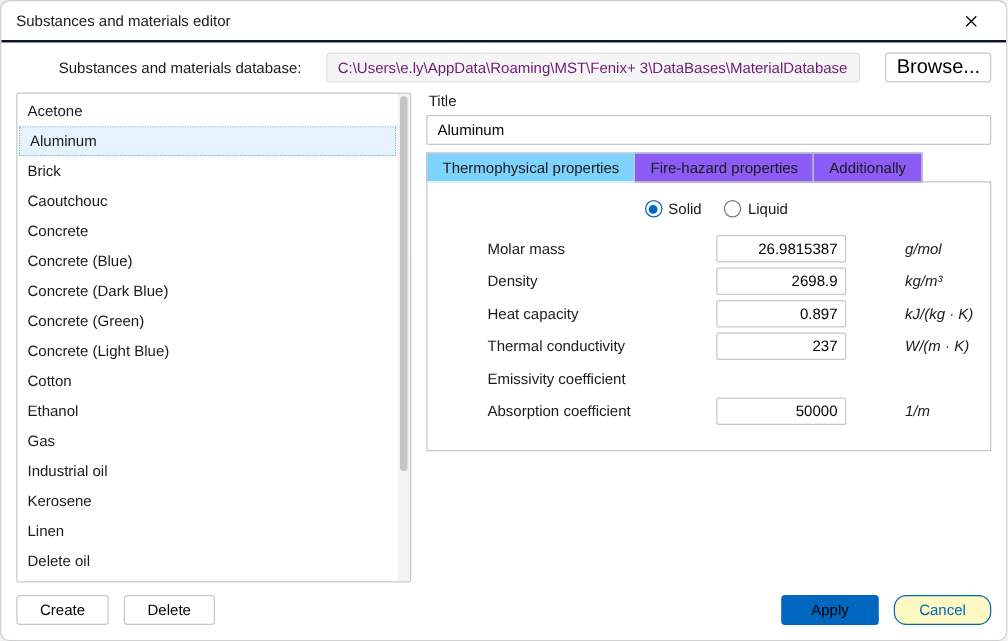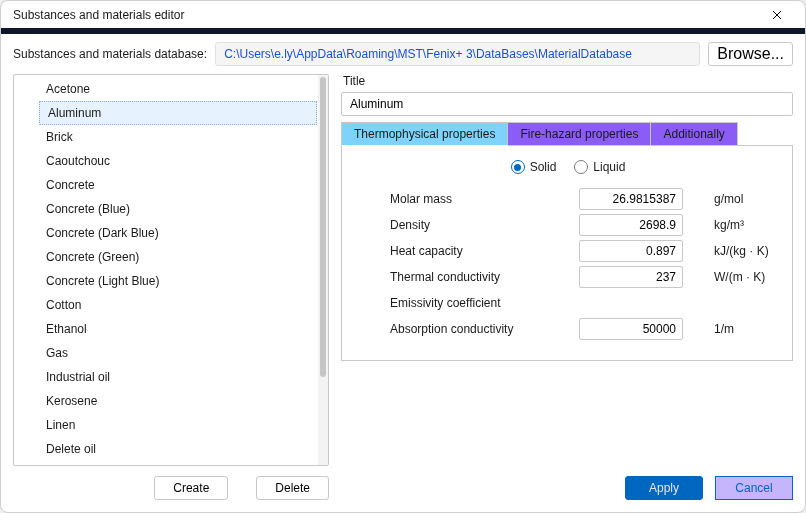--- a/index.html
+++ b/index.html
@@ -19,44 +19,45 @@
     display: flex;
     flex-direction: column;
     overflow: hidden;
     box-shadow: 0 0 0 1px rgba(0,0,0,0.02);
   }
   .titlebar {
     height: 33px;
     display: flex;
     align-items: center;
     padding: 0 8px 0 12px;
-    border-bottom: 6px solid #0f172a;
+    border-bottom: 2px solid #0f172a;
   }
   .titlebar-title { flex: 1; font-size: 12px; }
   .close-btn {
     width: 40px; height: 28px;
     display: flex; align-items: center; justify-content: center;
     cursor: default;
   }
   .close-btn svg { width: 10px; height: 10px; }
   .db-row {
     display: flex; align-items: center;
     padding: 8px 12px;
-    gap: 8px;
+    gap: 20px;
+    margin-left: 34px;
   }
   .db-label { font-size: 12px; white-space: nowrap; }
   .db-path {
     flex: 1;
     height: 24px;
     background: #f5f5f5;
     border: 1px solid #e0e0e0;
     border-radius: 3px;
     padding: 0 8px;
     font-size: 12px;
-    color: #1d4ed8;
+    color: #701a75;
     display: flex; align-items: center;
   }
   .browse-btn {
     height: 24px;
     padding: 0 8px;
     border: 1px solid #c8c8c8;
     border-radius: 3px;
     background: #ffffff;
     font-size: 16px;
     cursor: default;
@@ -74,21 +75,20 @@
     flex-direction: column;
     gap: 10px;
   }
   .listbox-wrap {
     position: relative;
     flex: 1;
     border: 1px solid #c8c8c8;
     border-radius: 2px;
     overflow: hidden;
     display: flex;
-    padding-left: 24px;
   }
   .listbox {
     flex: 1;
     overflow: hidden;
     padding: 2px 0;
   }
   .list-item {
     height: 24px;
     display: flex; align-items: center;
     padding: 0 8px;
@@ -108,22 +108,22 @@
   }
   .scrollthumb {
     position: absolute;
     left: 2px; right: 2px;
     top: 2px; height: 300px;
     background: #c5c5c5;
     border-radius: 3px;
   }
   .left-buttons {
     display: flex;
-    justify-content: flex-end;
-    gap: 28px;
+    justify-content: flex-start;
+    gap: 12px;
   }
   .btn {
     height: 24px;
     padding: 0 18px;
     border: 1px solid #c8c8c8;
     border-radius: 3px;
     background: #ffffff;
     font-size: 12px;
     cursor: default;
     min-width: 68px;
@@ -158,21 +158,21 @@
     position: relative;
   }
   .tab.active { 
     background: #7dd3fc; 
     border-bottom-color: #ffffff;
     z-index: 2;
   }
   .tab-content {
     border: 1px solid #c8c8c8;
     margin-top: -1px;
-    padding: 14px 16px 18px 18px;
+    padding: 14px 6px 18px 18px;
   }
   .phase-row {
     display: flex;
     justify-content: center;
     gap: 18px;
     margin-bottom: 12px;
   }
   .radio {
     display: flex; align-items: center; gap: 5px;
     font-size: 12px; cursor: default;
@@ -194,45 +194,45 @@
   }
   .prop-label { flex: 1; font-size: 12px; padding-left: 30px; }
   .prop-input {
     width: 104px; height: 22px;
     border: 1px solid #c8c8c8;
     border-radius: 2px;
     text-align: right;
     padding: 0 6px;
     font-size: 12px;
   }
-  .prop-unit { width: 62px; font-size: 12px; margin-left: 4px; }
+  .prop-unit { width: 62px; font-size: 12px; margin-left: 20px; font-style: italic; }
   .footer {
     display: flex;
     justify-content: flex-end;
     gap: 12px;
     margin-top: auto;
     padding-top: 12px;
   }
   .btn-primary {
     height: 24px;
     min-width: 78px;
     border: 1px solid #0067c0;
     background: #0067c0;
-    color: #e5e5e5;
+    color: #000000;
     border-radius: 3px;
     font-size: 12px;
     cursor: default;
   }
   .btn-secondary {
     height: 24px;
     min-width: 78px;
     border: 1px solid #0067c0;
-    background: #c4b5fd;
+    background: #fef9c3;
     color: #0067c0;
-    border-radius: 0;
+    border-radius: 10px;
     font-size: 12px;
     cursor: default;
   }
 </style>
 </head>
 <body>
 
 <div class="window">
 
   <div class="titlebar">
@@ -326,21 +326,21 @@
             <div class="prop-row">
               <div class="prop-label">Thermal conductivity</div>
               <input class="prop-input" value="237" style="">
               <div class="prop-unit">W/(m · K)</div>
             </div>
             <div class="prop-row">
               <div class="prop-label">Emissivity coefficient</div>
               <div class="prop-unit"></div>
             </div>
             <div class="prop-row">
-              <div class="prop-label">Absorption conductivity</div>
+              <div class="prop-label">Absorption coefficient</div>
               <input class="prop-input" value="50000" style="">
               <div class="prop-unit">1/m</div>
             </div>
           </div>
       </div>
 
       <div class="footer">
         <button class="btn-primary">Apply</button>
         <button class="btn-secondary">Cancel</button>
       </div>

